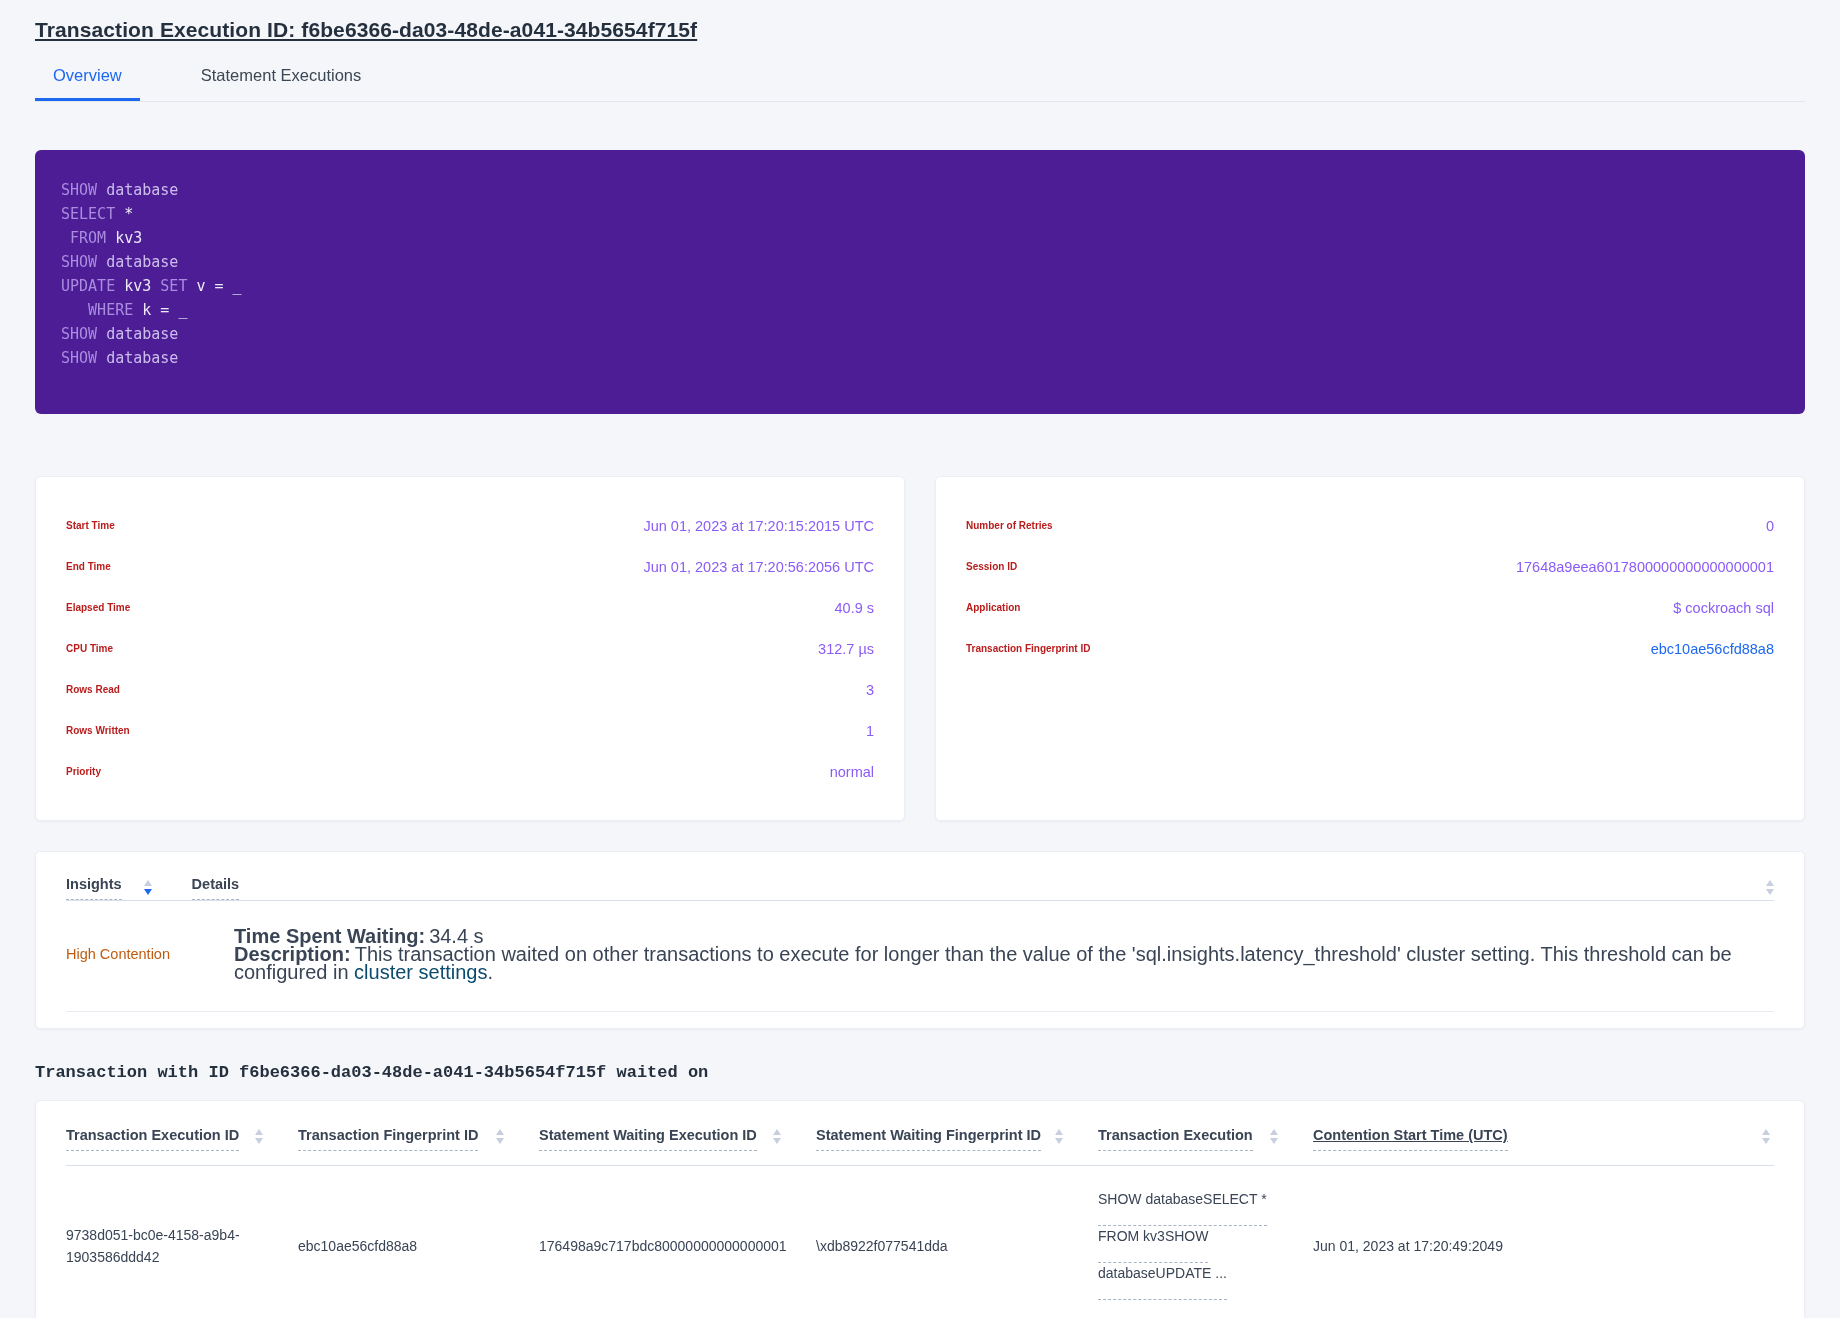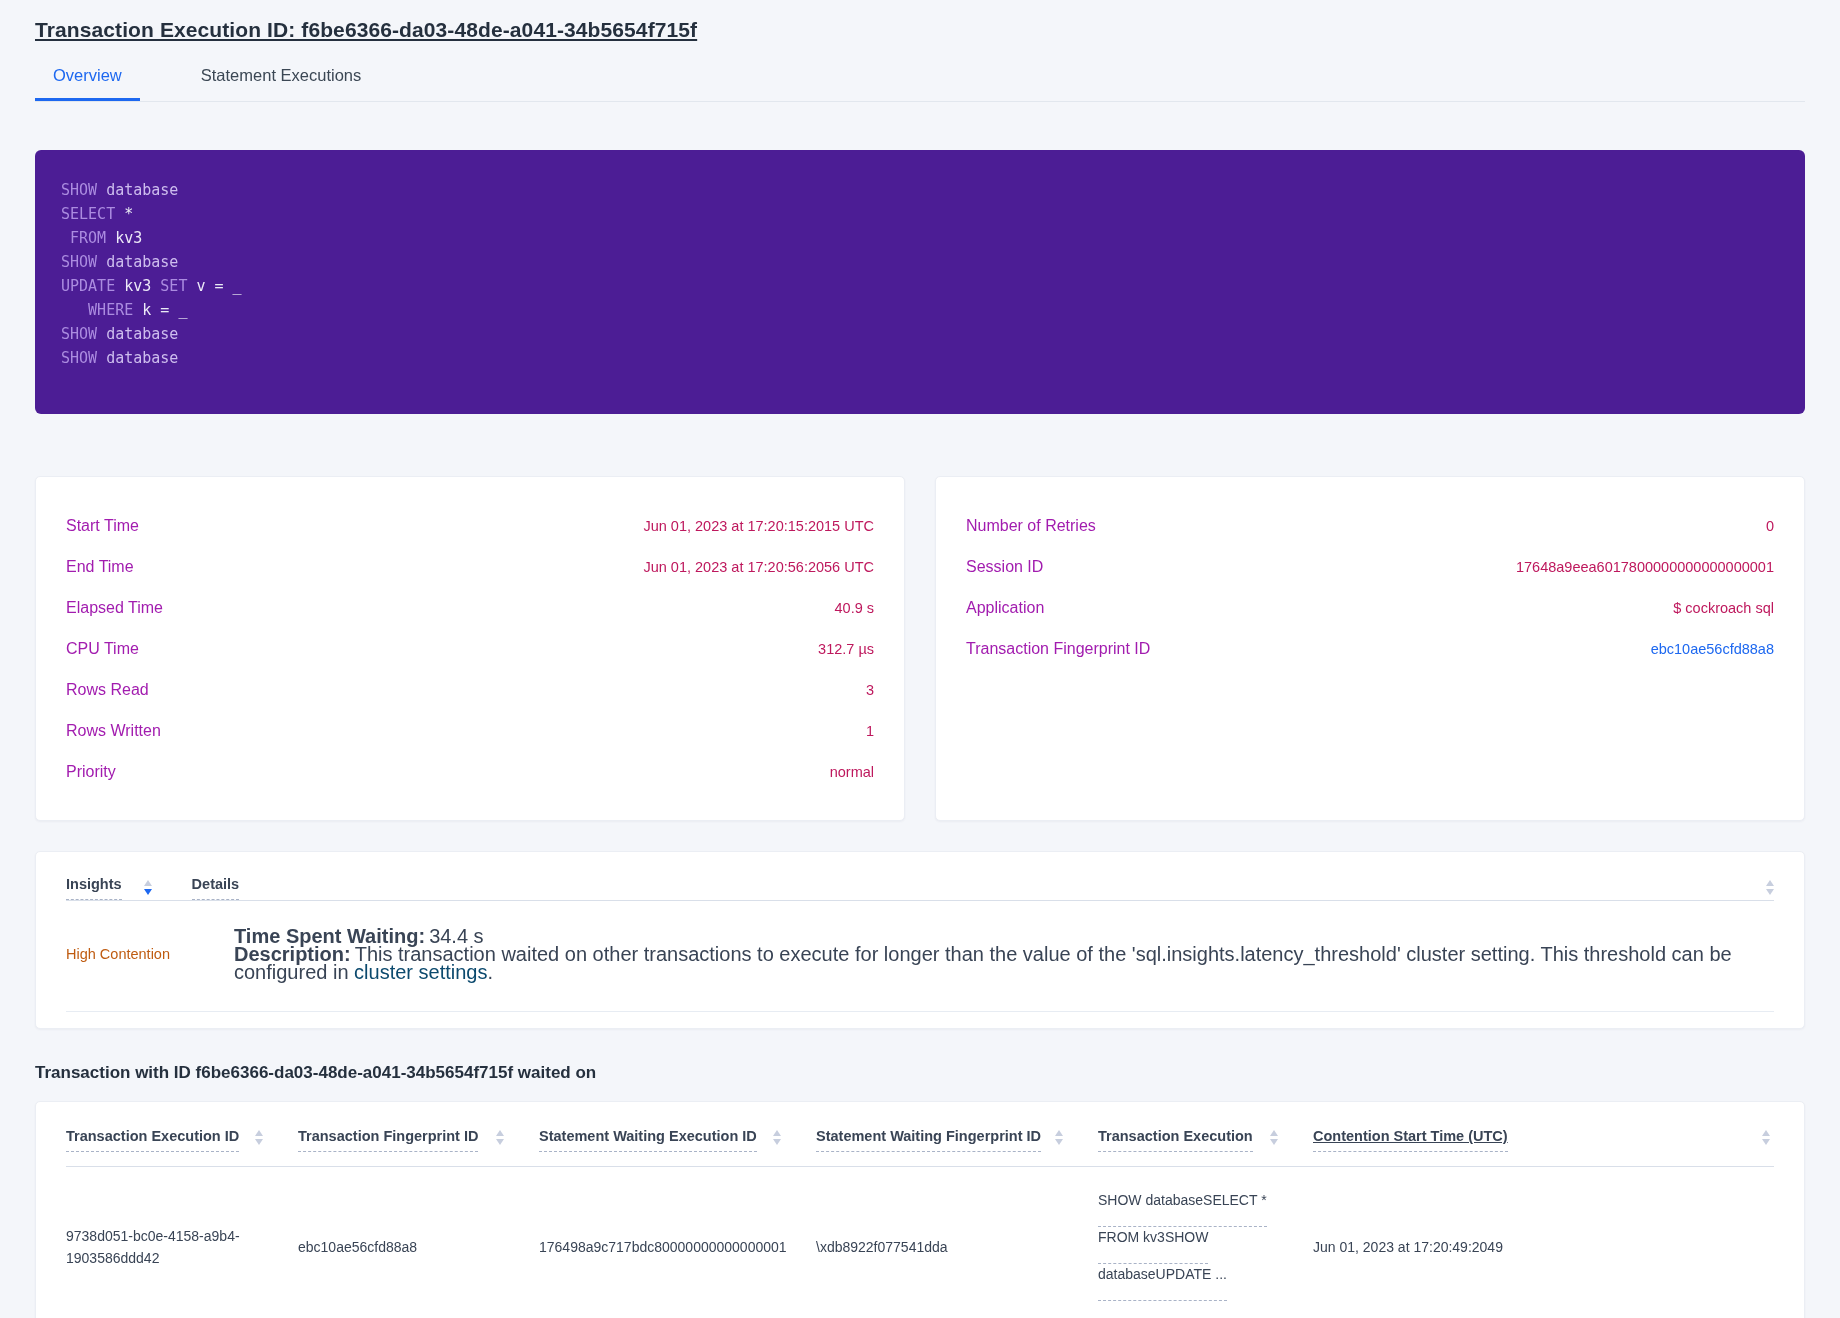--- a/index.html
+++ b/index.html
@@ -20,22 +20,22 @@
   .tok-kw { color:#ab8ce0; }
   .tok-id { color:#cdbdee; }
   .tok-nm { color:#edeaf8; }
   .tok-op, .tok-pl { color:#e9ecf4; }
 
   .card { background:#fff; border:1px solid #ebeef4; border-radius:5px; box-shadow:0 1px 2px rgba(50,65,90,.05); }
 
   .cards { display:flex; gap:30px; margin-top:62px; }
   .summary { flex:1; padding:28px 30px; }
   .srow { display:flex; justify-content:space-between; align-items:center; height:41px; }
-  .slabel { font-weight:normal; font-size:16px; color:#a21caf; }
-  .svalue { font-size:14.5px; color:#be185d; }
+  .slabel { font-weight:bold; font-size:10px; color:#b91c1c; }
+  .svalue { font-size:14.5px; color:#8b5cf6; }
   .svalue.link { color:#1d68f0; cursor:pointer; }
 
   .hlabel { font-weight:bold; font-size:14.5px; color:#394455; border-bottom:1px dashed #a9b3c7; padding-bottom:7px; cursor:pointer; white-space:nowrap; }
 
   .sort { display:inline-flex; flex-direction:column; align-items:center; gap:3px; padding-top:2px; cursor:pointer; }
   .sort i { display:block; width:0; height:0; border-left:4.5px solid transparent; border-right:4.5px solid transparent; }
   .sort .up { border-bottom:6px solid #c7cede; }
   .sort .down { border-top:6px solid #c7cede; }
   .sort .down.active { border-top-color:#1d68f0; }
 
@@ -43,21 +43,21 @@
   .ins-header { display:flex; align-items:flex-start; padding-top:24px; border-bottom:1px solid #d9dfe9; }
   .ins-header .sort { margin-left:22px; margin-top:2px; }
   .ins-details-h { margin-left:40px; }
   .spacer { flex:1; }
   .ins-row { display:flex; padding:26px 0 30px; border-bottom:1px solid #e7ecf3; }
   .ins-name { width:168px; display:flex; align-items:center; color:#bf5b10; font-size:14.5px; }
   .ins-details { flex:1; display:flex; flex-direction:column; font-size:20px; color:#394455; line-height:18px; }
   .b { font-weight:bold; margin-right:4px; }
   .link { color:#0c4a6e; cursor:pointer; text-decoration:none; }
 
-  h2 { font-size:17px; font-weight:bold; color:#25303e; margin:34px 0 18px; }
+  h2 { font-size:17px; font-weight:bold; color:#25303e; margin:34px 0 18px;font-family:Liberation Mono, monospace; }
 
   .wtable-card { padding:0 30px 26px; }
   .wt-header, .wt-row { display:grid; grid-template-columns:232px 241px 277px 282px 215px auto; }
   .wt-header { padding-top:26px; padding-bottom:14px; border-bottom:1px solid #d9dfe9; }
   .wth { display:flex; justify-content:space-between; align-items:flex-start; padding-right:35px; }
   .wth.last { padding-right:4px;text-decoration:underline; }
   .wt-row { padding:24px 0 26px; border-bottom:1px solid #e7ecf3; align-items:center; }
   .wtd { font-size:14px; color:#394455; padding-right:35px; line-height:22px; }
   .dashed-link { display:table; color:#394455; border-bottom:1px dashed #a9b3c7; cursor:pointer; text-decoration:none; line-height:19px; margin-bottom:1px; padding-bottom:16px; }
 </style>

